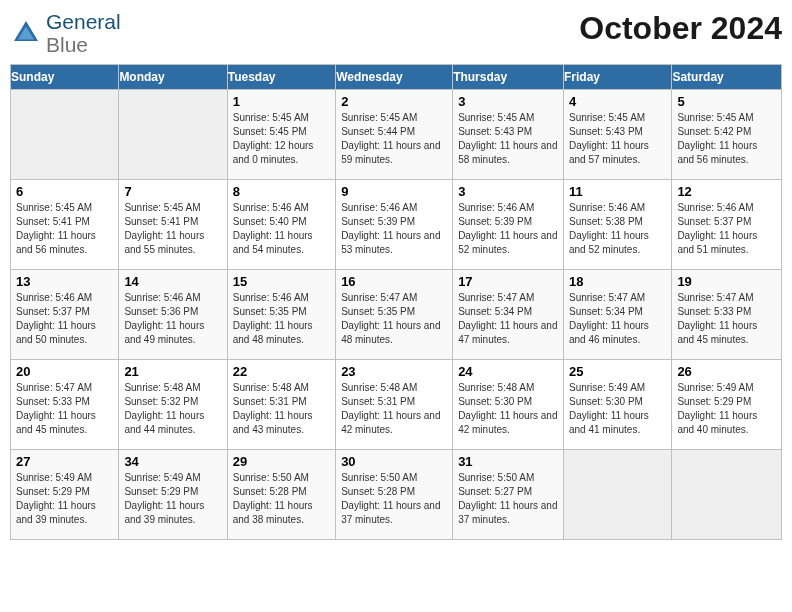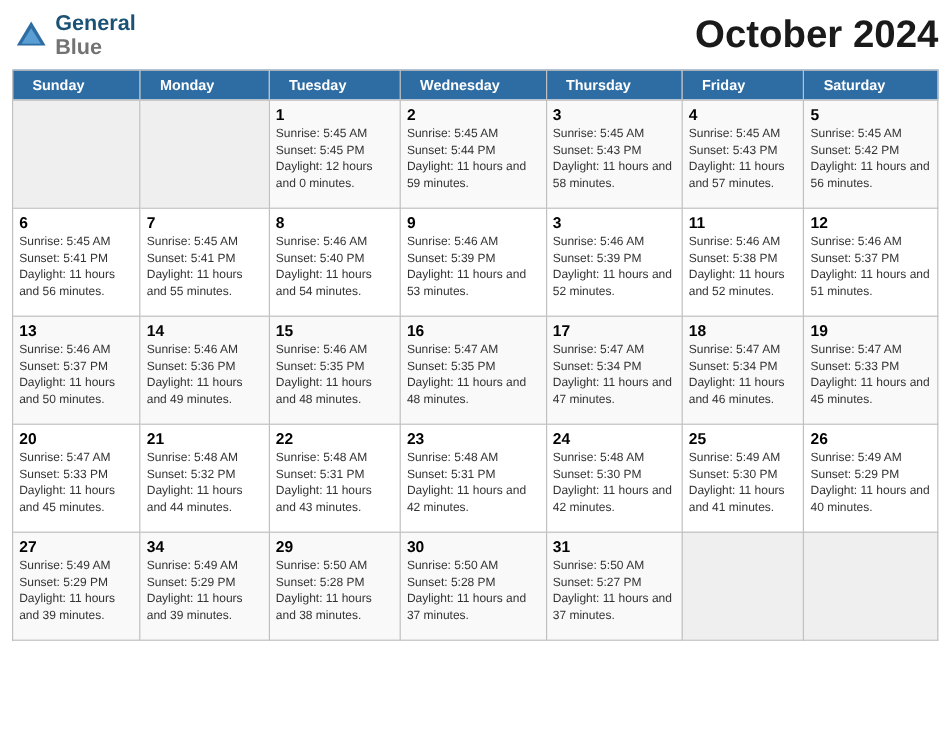--- a/index.html
+++ b/index.html
@@ -15,22 +15,22 @@
       justify-content: space-between;
       align-items: flex-start;
       margin-bottom: 8px;
     }
     .logo {
       display: flex;
       align-items: center;
       gap: 4px;
     }
     .logo-text {
-      font-size: 18px;
-      font-weight: bold;
+      font-size: 21px;
+      font-weight: normal;
       color: #1a5276;
       line-height: 1.1;
     }
     .logo-text span {
       color: #737373;
     }
     .logo-icon {
       width: 32px;
       height: 32px;
     }
@@ -47,21 +47,21 @@
       color: #333;
     }
     table {
       width: 100%;
       border-collapse: collapse;
       font-size: 11px;
     }
     thead tr th {
       background-color: #2e6da4;
       color: #fff;
-      padding: 5px 16px;
+      padding: 5px 0;
       text-align: left;
       font-size: 12px;
       font-weight: bold;
       border: 1px solid #c0c0c0;
     }
     tbody tr td {
       border: 1px solid #c0c0c0;
       vertical-align: top;
       padding: 4px 5px;
       height: 90px;

